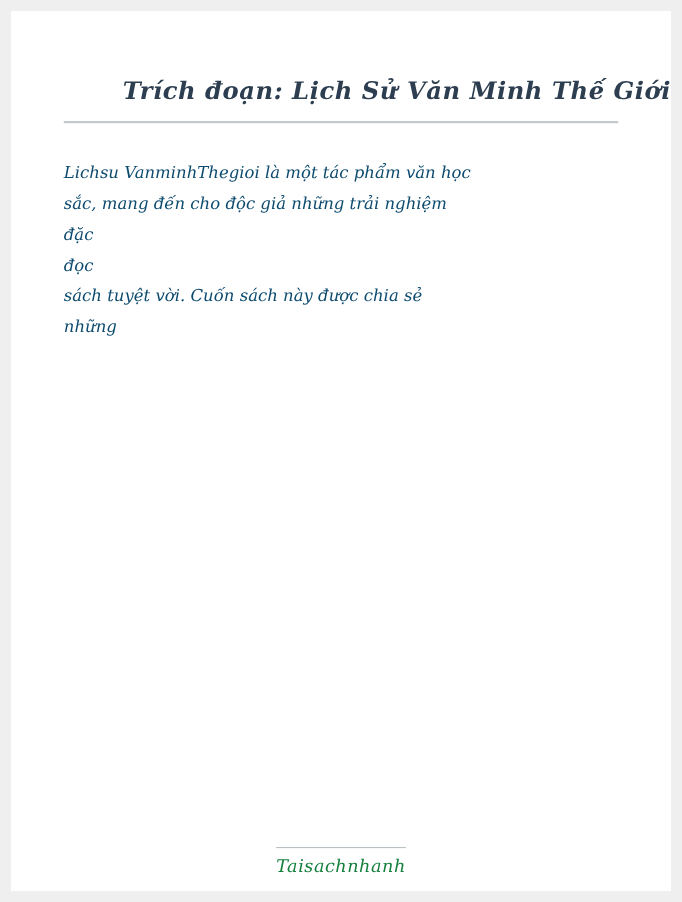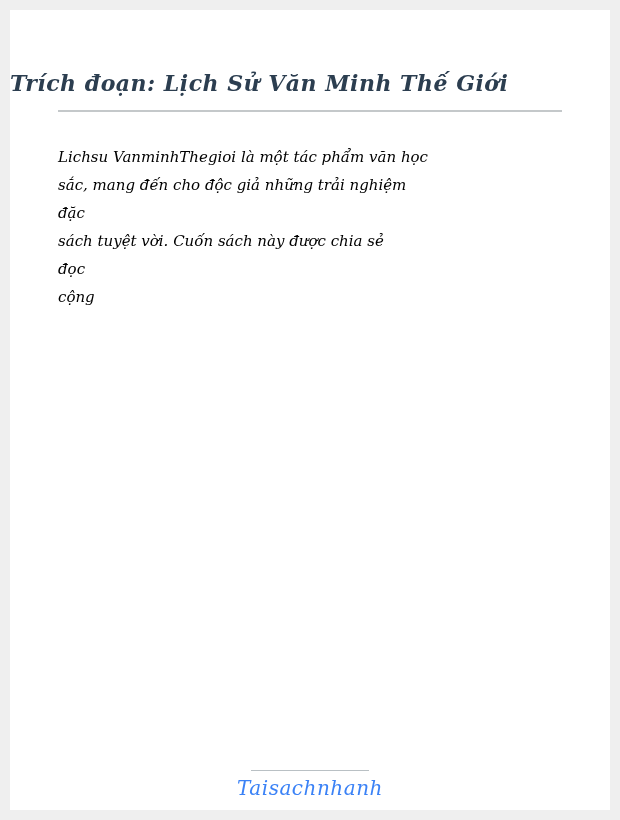--- a/index.html
+++ b/index.html
@@ -20,21 +20,21 @@
   .sheet {
     position: absolute;
     left: 10px;
     top: 10px;
     right: 10px;
     bottom: 10px;
     background: #ffffff;
   }
   .page-title {
     margin-top: 58px;
-    text-align: left;
+    text-align: right;
     font-size: 22px;
     line-height: 30px;
     font-style: italic;
     font-weight: bold;
     letter-spacing: 0.5px;
     color: #2c3e50;
     font-family: "DejaVu Serif", serif;
   }
   .title-rule {
     margin: 12px 48px 0 48px;
@@ -45,64 +45,64 @@
   .excerpt {
     margin: 31px 48px 0 48px;
   }
   .excerpt p {
     margin: 0;
     height: 28px;
     line-height: 28px;
     font-size: 15px;
     font-style: italic;
     font-weight: 500;
-    color: #000000;
+    color: #0c4a6e;
     font-family: "DejaVu Serif", serif;
     white-space: nowrap;
   }
   .page-footer {
     position: absolute;
     left: 0;
     right: 0;
     bottom: 12px;
     text-align: center;
   }
   .footer-rule {
     width: 118px;
     margin: 0 auto 7px auto;
     border: none;
     border-top: 1px solid #b9c0c4;
     height: 0;
   }
   .footer-brand {
-    font-size: 20px;
+    font-size: 16px;
     line-height: 20px;
     font-style: italic;
-    color: #3b82f6;
+    color: #15803d;
     letter-spacing: 0.5px;
     font-family: "DejaVu Serif", serif;
   }
 </style>
 </head>
 <body>
 
 <div class="canvas">
   <div class="sheet">
 
     <div class="page-title">Trích đoạn: Lịch Sử Văn Minh Thế Giới</div>
 
     <div class="title-rule"></div>
 
     <div class="excerpt">
       <p>Lichsu VanminhThegioi là một tác phẩm văn học</p>
       <p>sắc, mang đến cho độc giả những trải nghiệm</p>
       <p>đặc</p>
+      <p>đọc</p>
       <p>sách tuyệt vời. Cuốn sách này được chia sẻ</p>
-      <p>đọc</p>
-      <p>cộng</p>
+      <p>những</p>
     </div>
 
     <div class="page-footer">
       <div class="footer-rule"></div>
       <div class="footer-brand">Taisachnhanh</div>
     </div>
 
   </div>
 </div>
 

